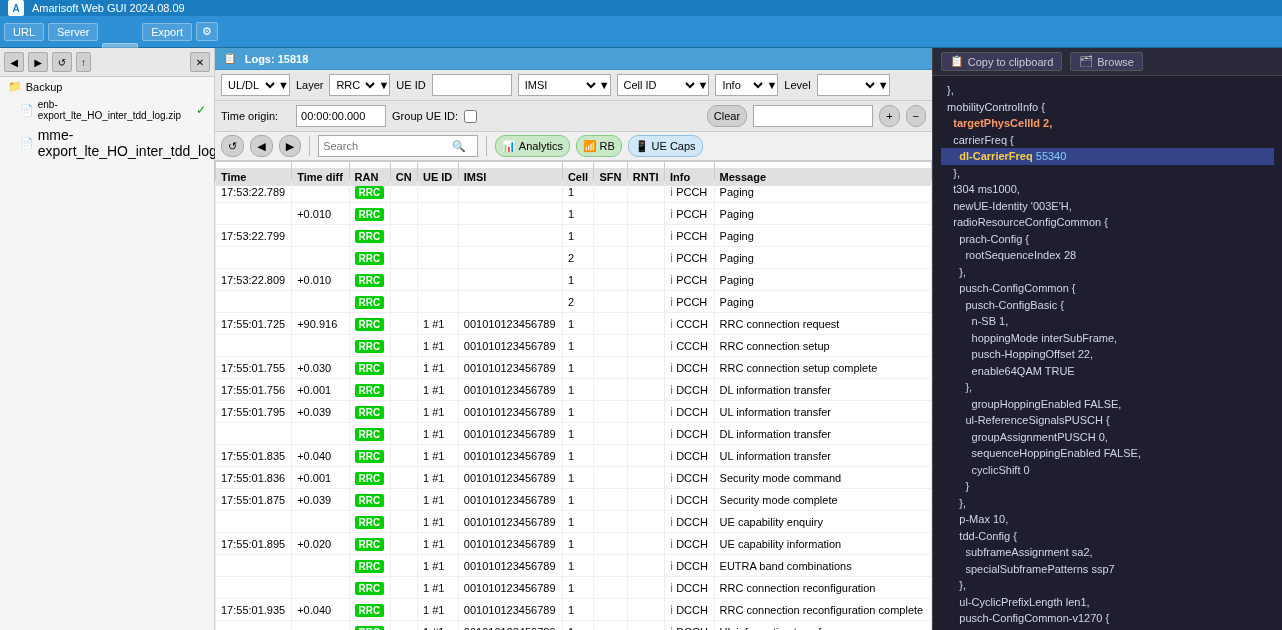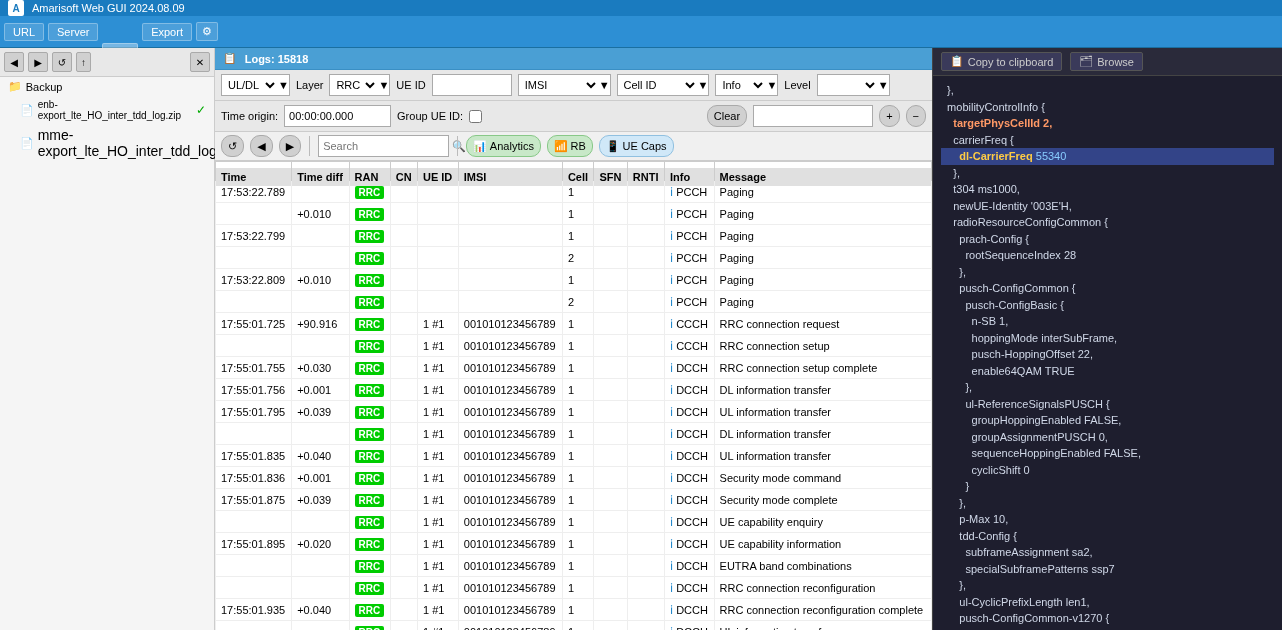--- a/index.html
+++ b/index.html
@@ -164,21 +164,21 @@
       align-items: center;
       gap: 6px;
       border-bottom: 1px solid #ccc;
     }
     .search-input-wrap {
       display: flex;
       align-items: center;
       border: 1px solid #aaa;
       background: white;
       height: 22px;
-      width: 131px;
+      width: 160px;
     }
     .search-input-wrap input {
       border: none;
       background: transparent;
       height: 20px;
       padding: 0 4px;
       font-size: 11px;
       outline: none;
       width: 130px;
     }
@@ -408,21 +408,21 @@
         <div class="filter-select-with-arrow">
           <select style="width:60px;">
             <option></option>
           </select>
           <span>▼</span>
         </div>
       </div>
 
       <div class="filter-bar2">
         <span>Time origin:</span>
-        <input class="filter-input" type="text" value="00:00:00.000" style="width: 107px;">
+        <input class="filter-input" type="text" value="00:00:00.000" style="width: 90px; margin-left: 12px;">
         <span>Group UE ID:</span>
         <input type="checkbox" style="">
         <div style="flex:1;"></div>
         <button class="icon-btn">Clear</button>
         <input class="filter-input-wide" type="text" style="width: 120px;">
         <button class="icon-btn">+</button>
         <button class="icon-btn">−</button>
       </div>
 
       <div class="search-bar">
@@ -773,22 +773,22 @@
           <div class="code-line">      prach-Config {</div>
           <div class="code-line">        rootSequenceIndex 28</div>
           <div class="code-line">      },</div>
           <div class="code-line">      pusch-ConfigCommon {</div>
           <div class="code-line">        pusch-ConfigBasic {</div>
           <div class="code-line">          n-SB 1,</div>
           <div class="code-line">          hoppingMode interSubFrame,</div>
           <div class="code-line">          pusch-HoppingOffset 22,</div>
           <div class="code-line">          enable64QAM TRUE</div>
           <div class="code-line">        },</div>
+          <div class="code-line">          groupHoppingEnabled FALSE,</div>
           <div class="code-line">        ul-ReferenceSignalsPUSCH {</div>
-          <div class="code-line">          groupHoppingEnabled FALSE,</div>
           <div class="code-line">          groupAssignmentPUSCH 0,</div>
           <div class="code-line">          sequenceHoppingEnabled FALSE,</div>
           <div class="code-line">          cyclicShift 0</div>
           <div class="code-line">        }</div>
           <div class="code-line">      },</div>
           <div class="code-line">      p-Max 10,</div>
           <div class="code-line">      tdd-Config {</div>
           <div class="code-line">        subframeAssignment sa2,</div>
           <div class="code-line">        specialSubframePatterns ssp7</div>
           <div class="code-line">      },</div>

